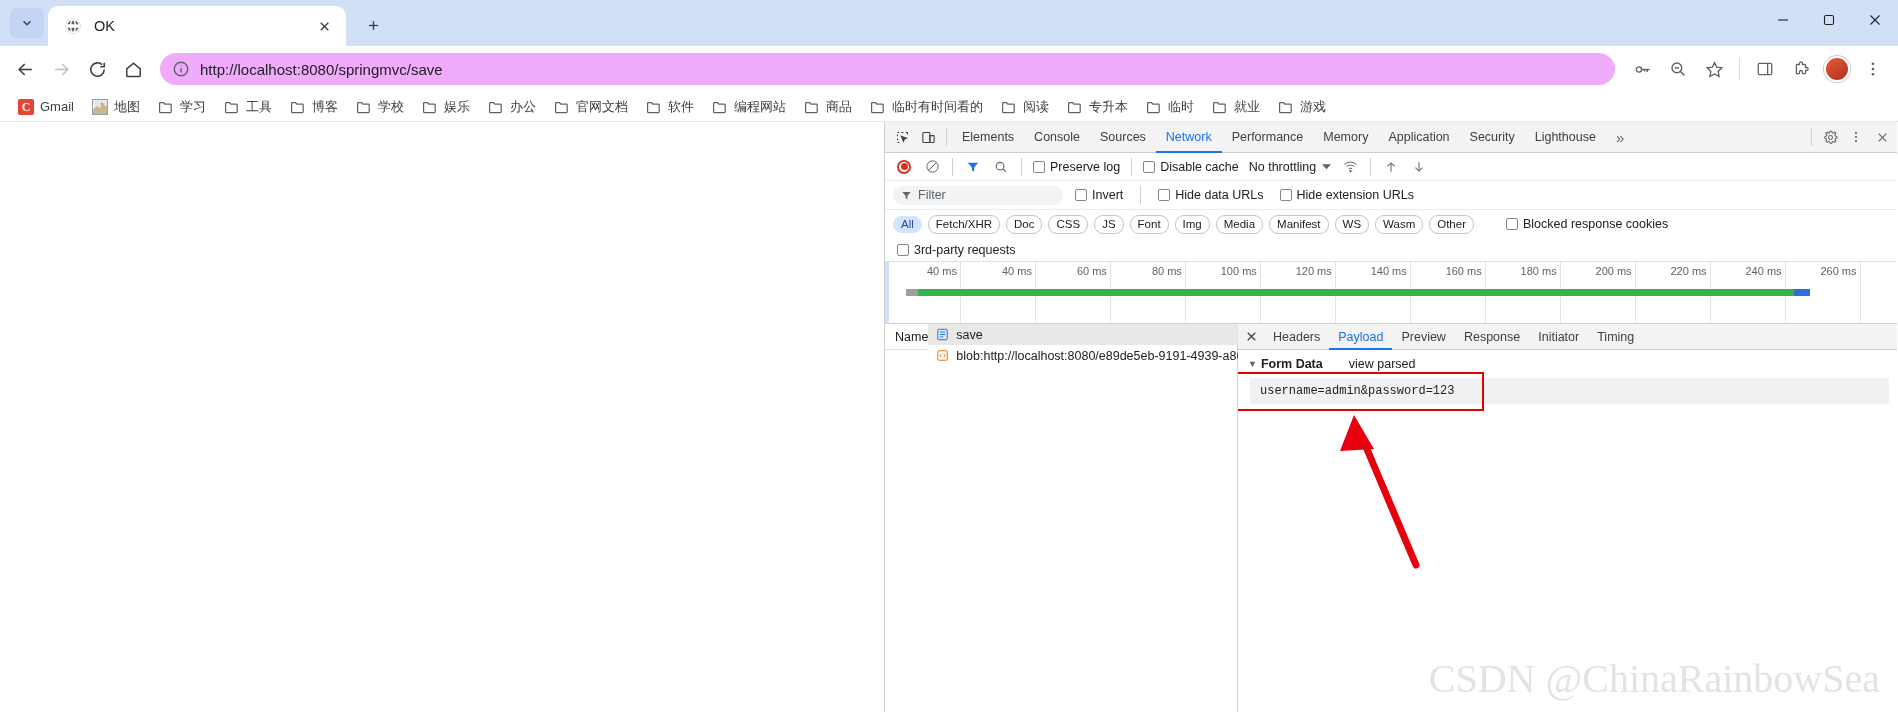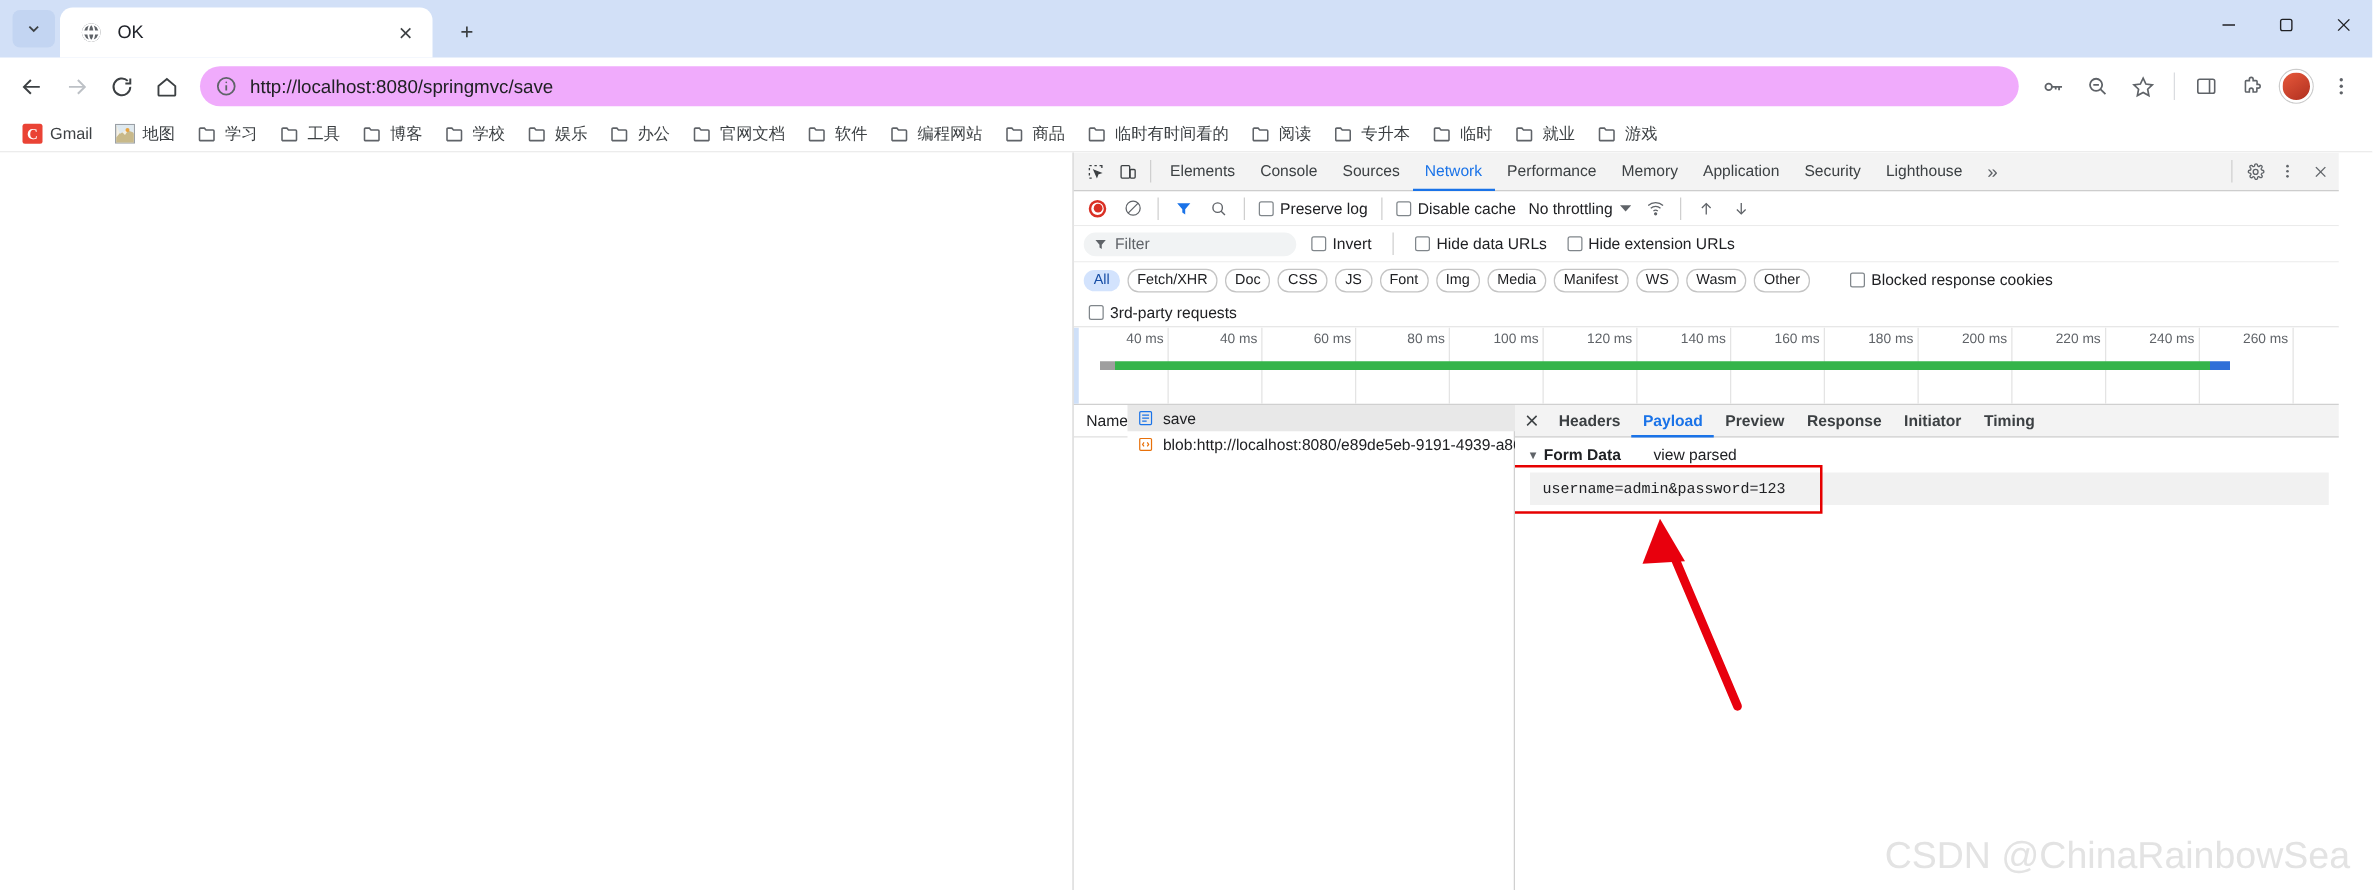--- a/index.html
+++ b/index.html
@@ -102,21 +102,21 @@
     font-family:"Liberation Serif", serif;
   }
 
   
   .page-area {
     position:absolute; left:0; top:122px; width:1898px; height:590px; background:#fff;
   }
 
   
   .devtools {
-    position: absolute; left: 858px; top: 0px; width: 1013px; height: 590px;
+    position: absolute; left: 884px; top: 0px; width: 1013px; height: 590px;
     background: #fff; border-left: 1px solid #cdcdcd; display:flex; flex-direction:column;
     font-size: 12px; color: #202124;
   }
   .dt-tabbar {
     height: 31px; display:flex; align-items:center; background:#f3f3f3;
     border-bottom: 1px solid #cdcdcd; padding-left: 4px; position:relative;
   }
   .dt-icon-btn {
     width: 26px; height: 26px; display:flex; align-items:center; justify-content:center;
     cursor: pointer; color:#5f6368; flex:0 0 26px;
@@ -234,22 +234,22 @@
     white-space:nowrap; overflow:hidden;
   }
   .redbox {
     position:absolute; border:2px solid #e60000; pointer-events:none;
   }
 
   .arrow-svg { position:absolute; pointer-events:none; }
 
   .watermark {
     position:absolute; right:18px; bottom:10px;
-    font-size:30px; color:#e3e3e3; white-space:nowrap;
-    font-family:Liberation Sans, sans-serif;
+    font-size:40px; color:#e3e3e3; white-space:nowrap;
+    font-family:Liberation Serif, serif;
   }
 </style>
 </head>
 <body>
 
 <div class="browser">
 
   <div class="tabstrip">
     <div class="tab-list-btn">
       <svg width="14" height="14" viewBox="0 0 24 24" fill="none" stroke="#3c4043" stroke-width="2.4">
@@ -730,21 +730,21 @@
         </div>
 
         <div class="detail-pane">
           <div class="detail-tabbar">
             <div class="detail-close">
               <svg width="13" height="13" viewBox="0 0 24 24" stroke="#3c4043" stroke-width="2.2" fill="none">
                 <line x1="5" y1="5" x2="19" y2="19"></line>
                   <line x1="19" y1="5" x2="5" y2="19"></line>
               </svg>
             </div>
-            <div id="detail-tabs" style="display:flex;font-weight:bold;">
+            <div id="detail-tabs" style="display:flex;">
                 <div class="d-tab">Headers</div>
                 <div class="d-tab active">Payload</div>
                 <div class="d-tab">Preview</div>
                 <div class="d-tab">Response</div>
                 <div class="d-tab">Initiator</div>
                 <div class="d-tab">Timing</div>
               </div>
           </div>
 
           <div class="payload-body">

